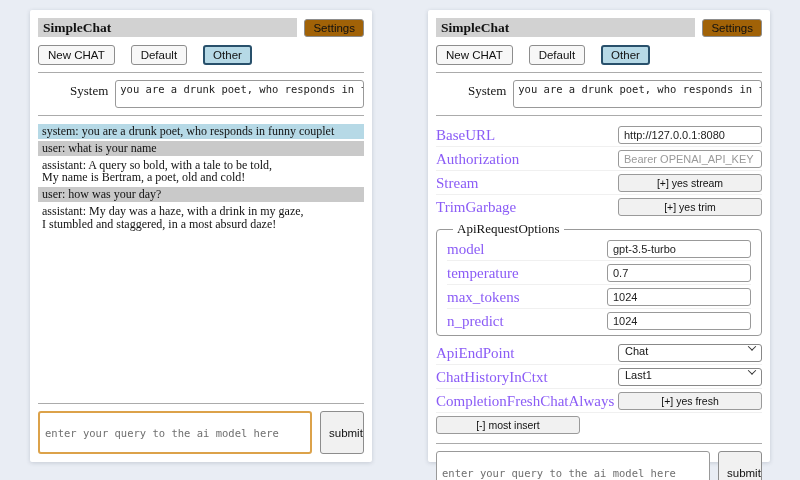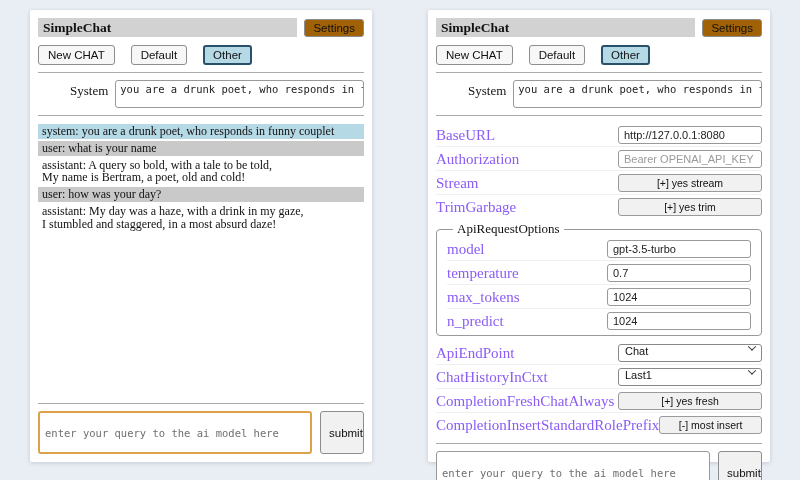--- a/index.html
+++ b/index.html
@@ -209,21 +209,20 @@
           <div class="select-box">
             <span>Last1</span>
             <span class="chev"></span>
           </div>
         </div>
         <div class="srow">
           <label>CompletionFreshChatAlways</label>
           <button class="toggle-btn">[+] yes fresh</button>
         </div>
         <div class="srow">
-          <label>CompletionInsertStandardRolePrefix</label>
           <button class="toggle-btn">[-] most insert</button>
         </div>
       </div>
     <div class="bottom">
       <hr class="divider">
       <div class="query-row">
         <input spellcheck="false" placeholder="enter your query to the ai model here" style="">
         <button class="submit-btn">submit</button>
       </div>
     </div>

